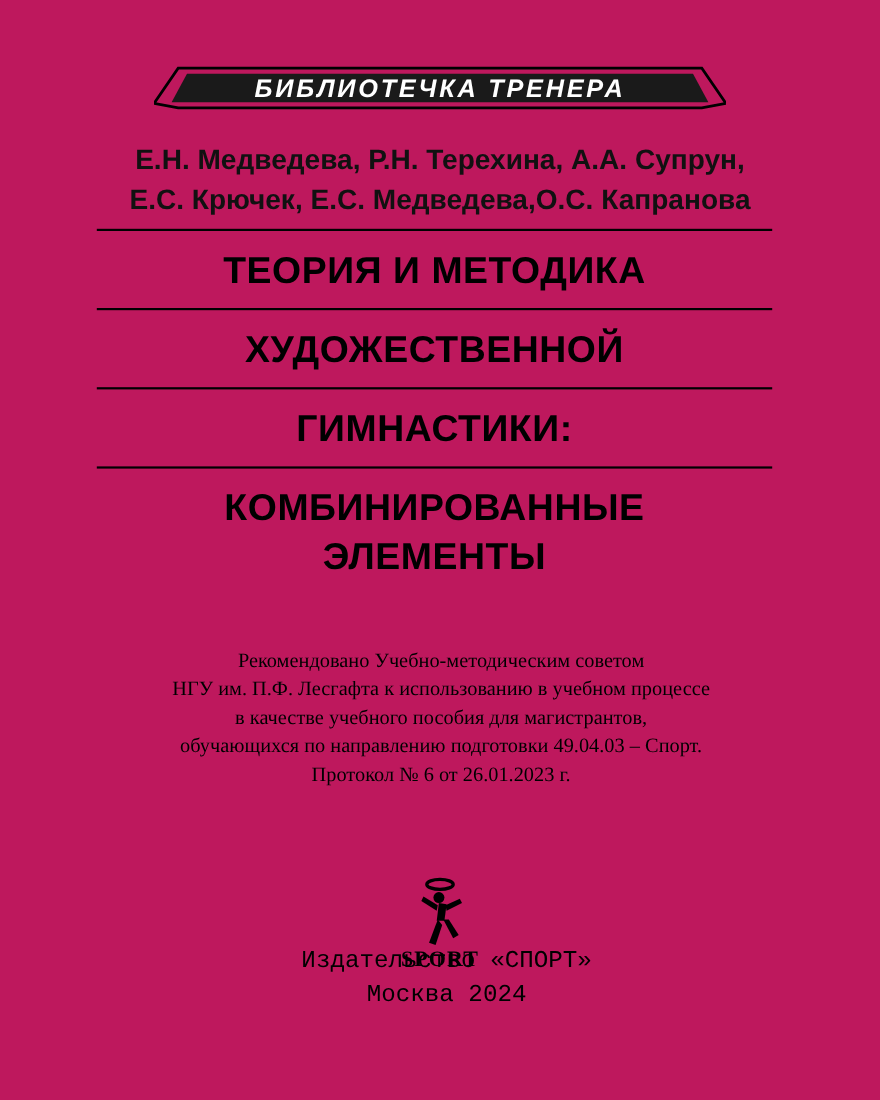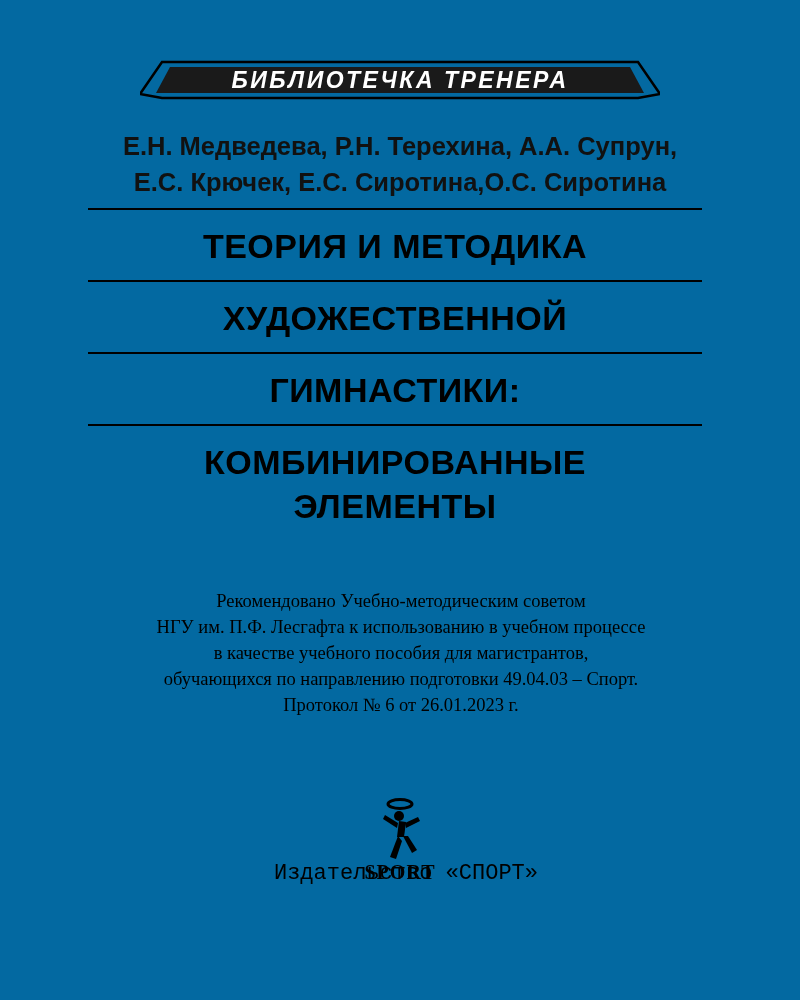--- a/index.html
+++ b/index.html
@@ -15,21 +15,21 @@
     position: relative;
     overflow: hidden;
   }
 
   .page {
     position: absolute;
     left: 0;
     top: 0;
     width: 800px;
     height: 1000px;
-    background: #0369a1;
+    background: #be185d;
   }
 
   
   .series-banner-wrap {
     position: absolute;
     left: 0;
     right: 0;
     top: 58px;
     display: flex;
     justify-content: center;
@@ -167,21 +167,21 @@
       <svg width="520" height="44" viewBox="0 0 520 44">
         <polygon points="0,36 22,4 498,4 520,36 498,40 22,40" fill="none" stroke="#000000" stroke-width="2.5"></polygon>
         <polygon points="30,9 490,9 504,35 16,35" fill="#1a1a1a"></polygon>
       </svg>
       <div class="series-banner-label">БИБЛИОТЕЧКА ТРЕНЕРА</div>
     </div>
   </div>
 
   <div class="authors">
     <div>Е.Н. Медведева, Р.Н. Терехина, А.А. Супрун,</div>
-    <div>Е.С. Крючек, Е.С. Сиротина,О.С. Сиротина</div>
+    <div>Е.С. Крючек, Е.С. Медведева,О.С. Капранова</div>
   </div>
 
   <div class="title-block">
     <div class="rule"></div>
     <div class="title-line">ТЕОРИЯ И МЕТОДИКА</div>
     <div class="rule"></div>
     <div class="title-line">ХУДОЖЕСТВЕННОЙ</div>
     <div class="rule"></div>
     <div class="title-line">ГИМНАСТИКИ:</div>
     <div class="rule"></div>
@@ -215,15 +215,16 @@
 
         <path d="M46 41 L38 62 L44 64 L50 46 Z" fill="#000"></path>
         <path d="M51 41 L60 58 L65 55 L56 41 Z" fill="#000"></path>
       </svg>
     </div>
     <div class="logo-word">SPORT</div>
   </div>
 
   <div class="imprint">
     <div>Издательство «СПОРТ»</div>
+    <div>Москва 2024</div>
   </div>
 
 </div>
 
 </body></html>

